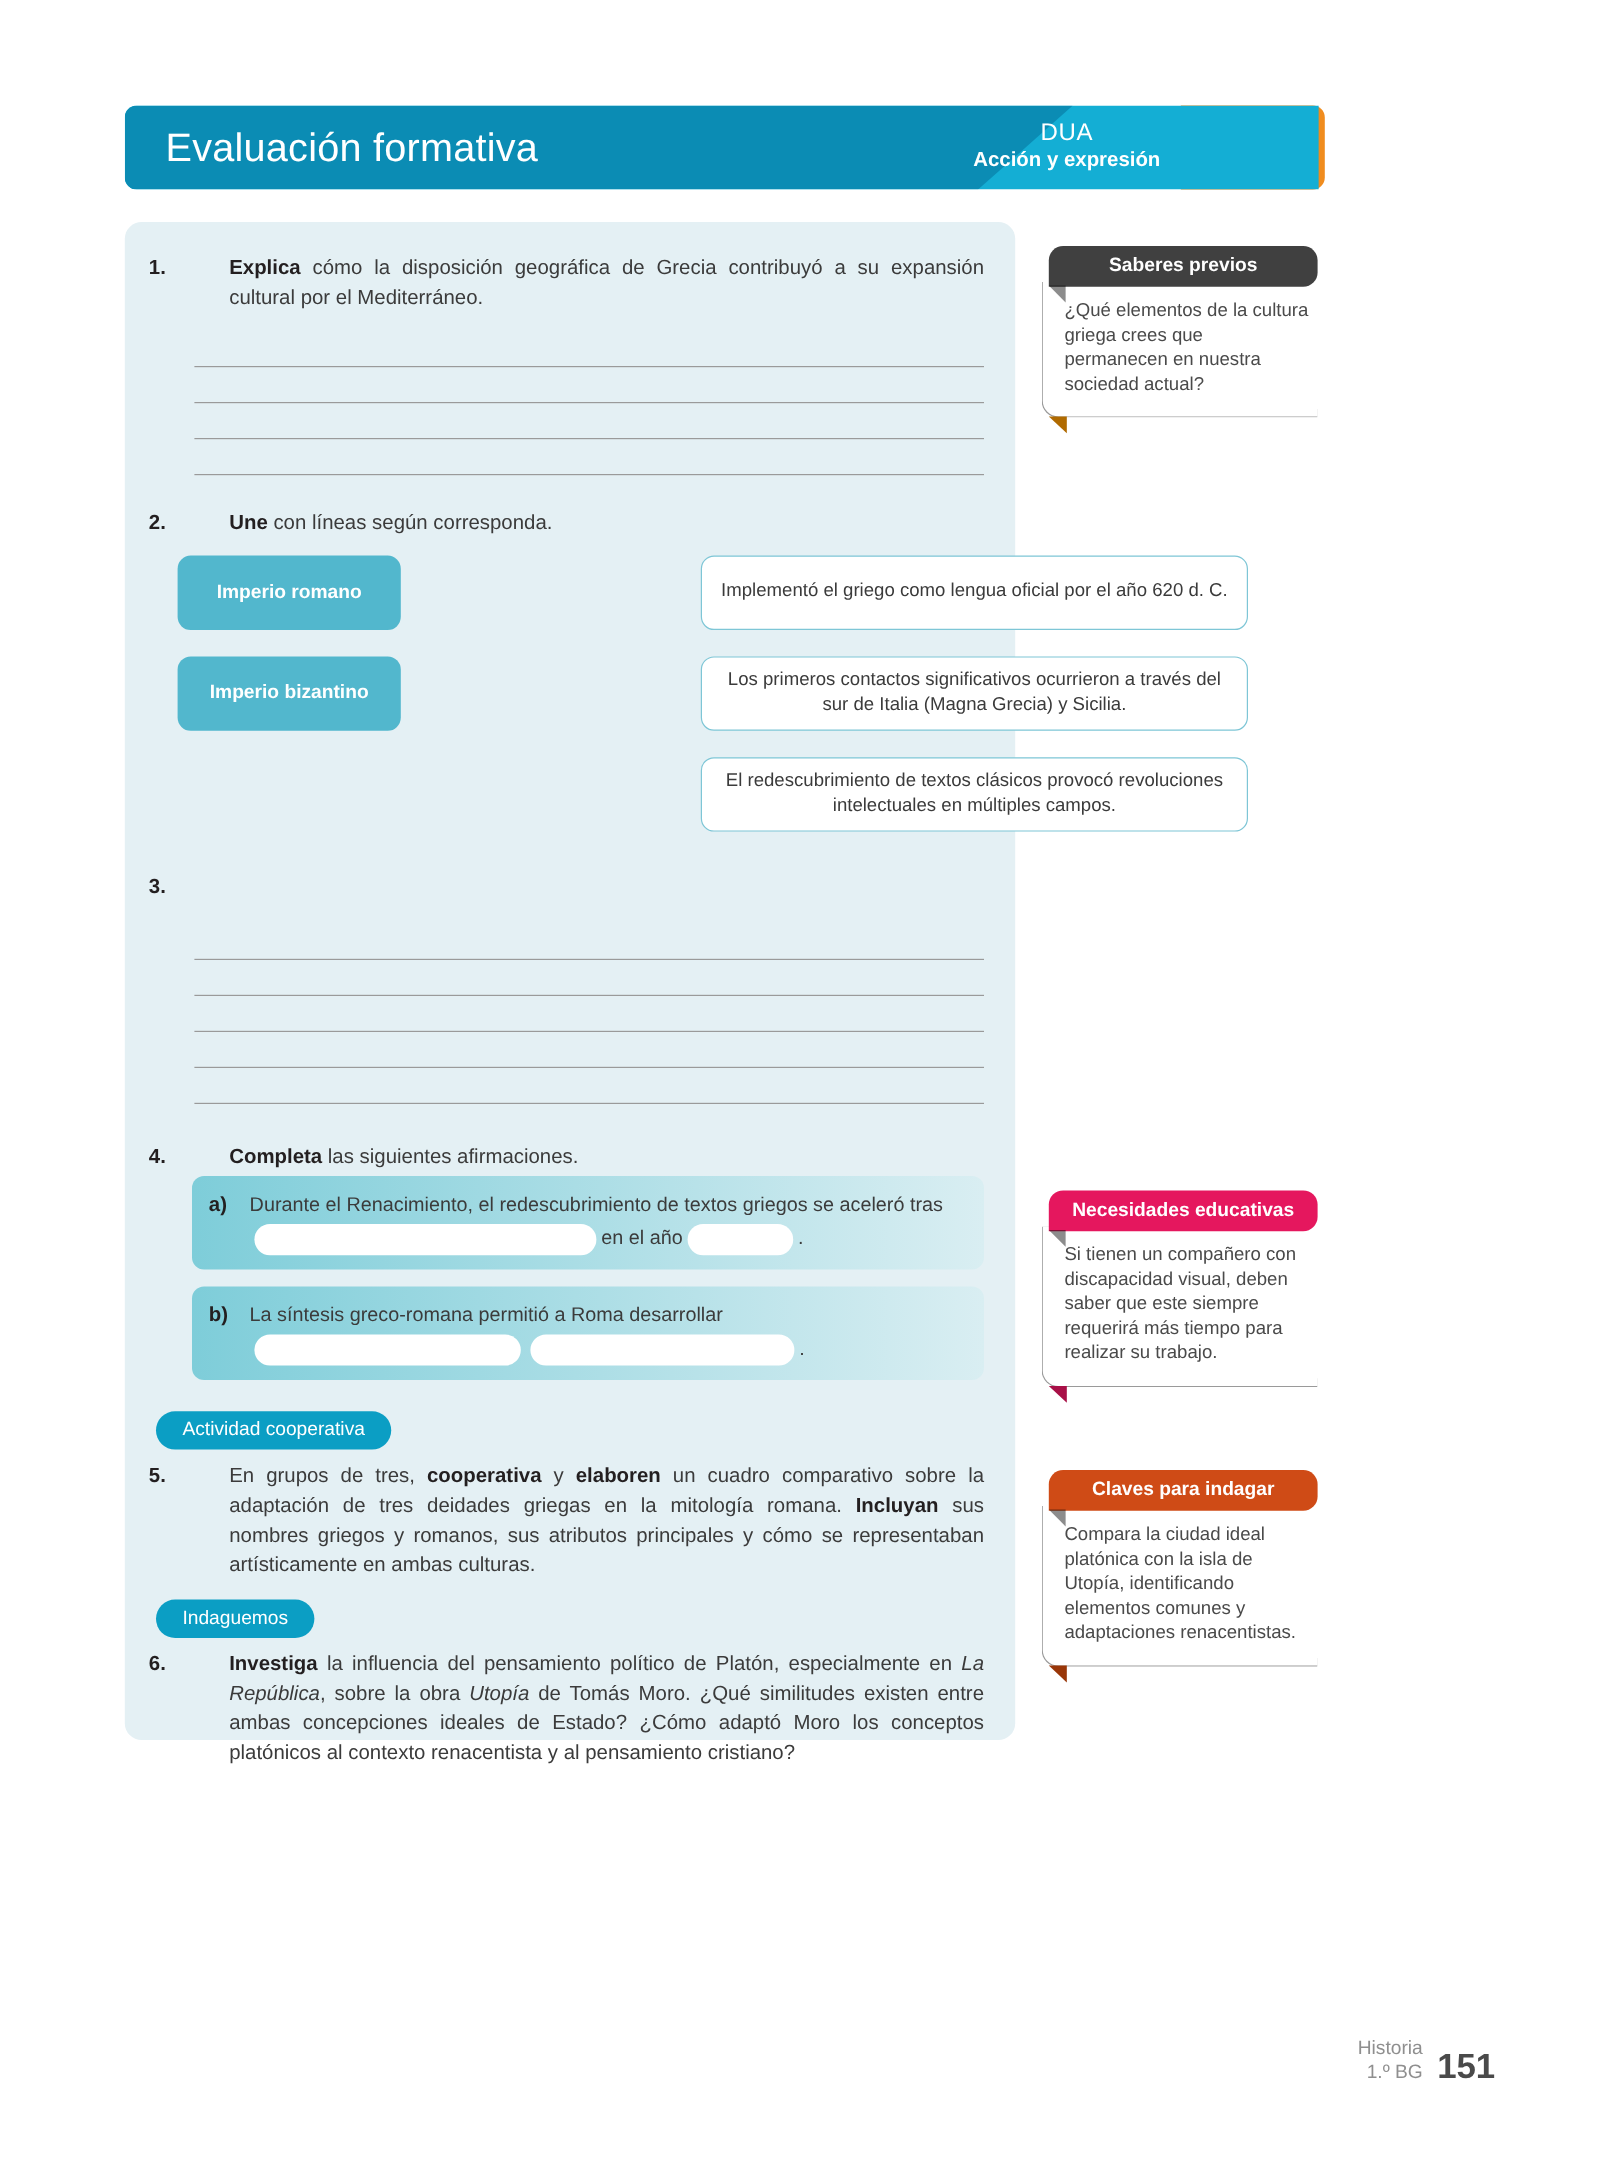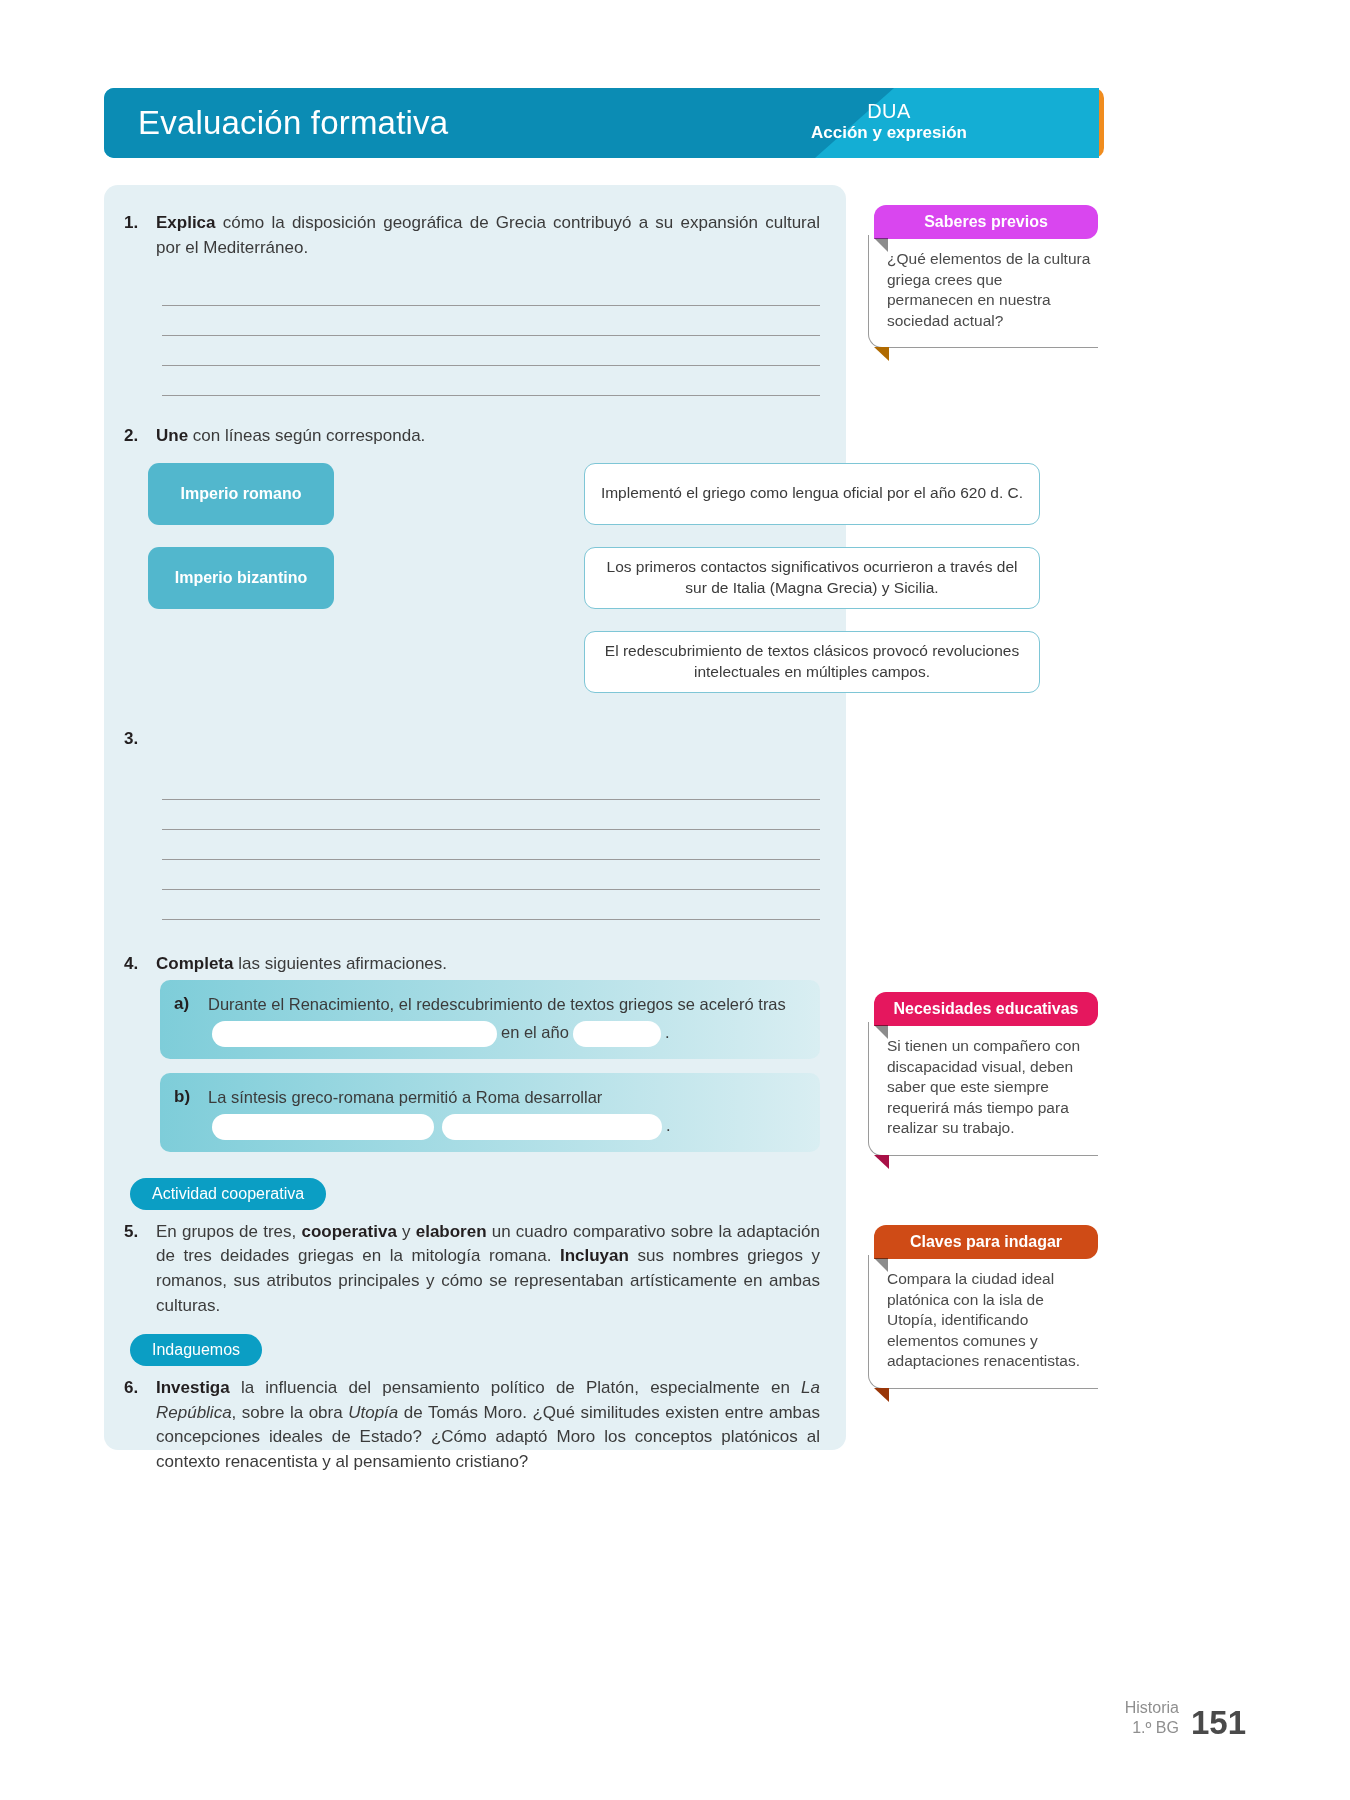--- a/index.html
+++ b/index.html
@@ -100,20 +100,21 @@
     color: #231f20;
     padding-left: 8px;
     line-height: 1.45;
   }
   .q-text {
     flex: 1;
     font-size: 17px;
     color: #3b3b3b;
     line-height: 1.45;
     text-align: justify;
+    margin-left: 35px;
   }
   .q-text b { color: #231f20; font-weight: bold; }
   .q-text i { font-style: italic; }
 
   
   .lines { padding: 0 26px 0 58px; }
   .lines .ln {
     border-bottom: 1.4px solid #9a9a9a;
     height: 30px;
   }
@@ -266,21 +267,21 @@
     align-items: flex-end;
     gap: 12px;
   }
   .footer-label {
     text-align: right;
     color: #8f8f8f;
     font-size: 16px;
     line-height: 1.25;
   }
   .footer-page {
-    font-size: 33px;
+    font-size: 29px;
     font-weight: bold;
     color: #4a4a4a;
     line-height: 0.95;
   }
 </style>
 </head>
 <body>
 
 <div class="header-banner">
   <div class="hb-orange"></div>
@@ -368,21 +369,21 @@
   <div class="q">
     <div class="q-num">6.</div>
     <div class="q-text">
       <b>Investiga</b><span> la influencia del pensamiento político de Platón, especialmente en </span><i>La República</i><span>, sobre la obra </span><i>Utopía</i><span> de Tomás Moro. ¿Qué similitudes existen entre ambas concepciones ideales de Estado? ¿Cómo adaptó Moro los conceptos platónicos al contexto renacentista y al pensamiento cristiano?</span>
     </div>
   </div>
 
 </div>
 
 <div class="callout" style="left:868px; top:205px;">
-  <div class="callout-head" style="background:#d946ef;">Saberes previos</div>
+  <div class="callout-head" style="background:#404040;">Saberes previos</div>
   <div class="callout-tail" style="border-top-color:#b06a00;"></div>
   <div class="callout-body">¿Qué elementos de la cultura griega crees que permanecen en nuestra sociedad actual?</div>
 </div>
 
 <div class="callout" style="left:868px; top:992px;">
   <div class="callout-head" style="background:#e5175e;">Necesidades educativas</div>
   <div class="callout-tail" style="border-top-color:#a81047;"></div>
   <div class="callout-body">Si tienen un compañero con discapacidad visual, deben saber que este siempre requerirá más tiempo para realizar su trabajo.</div>
 </div>
 

